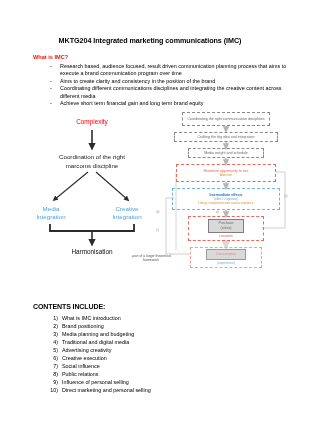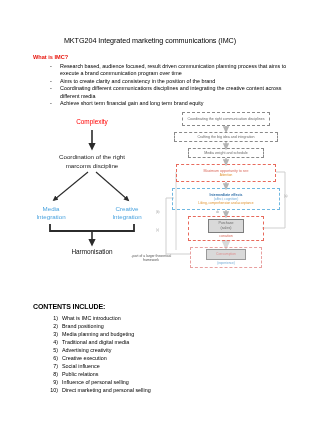--- a/index.html
+++ b/index.html
@@ -23,21 +23,21 @@
   }
 
   
   .doc-title {
     position: absolute;
     top: 36px;
     left: 0;
     width: 300px;
     text-align: center;
     font-size: 7.2px;
-    font-weight: normal;
+    font-weight: bold;
     letter-spacing: -0.05px;
   }
 
   
   .section-heading {
     position: absolute;
     top: 54px;
     left: 33px;
     font-size: 5.6px;
     font-weight: bold;

